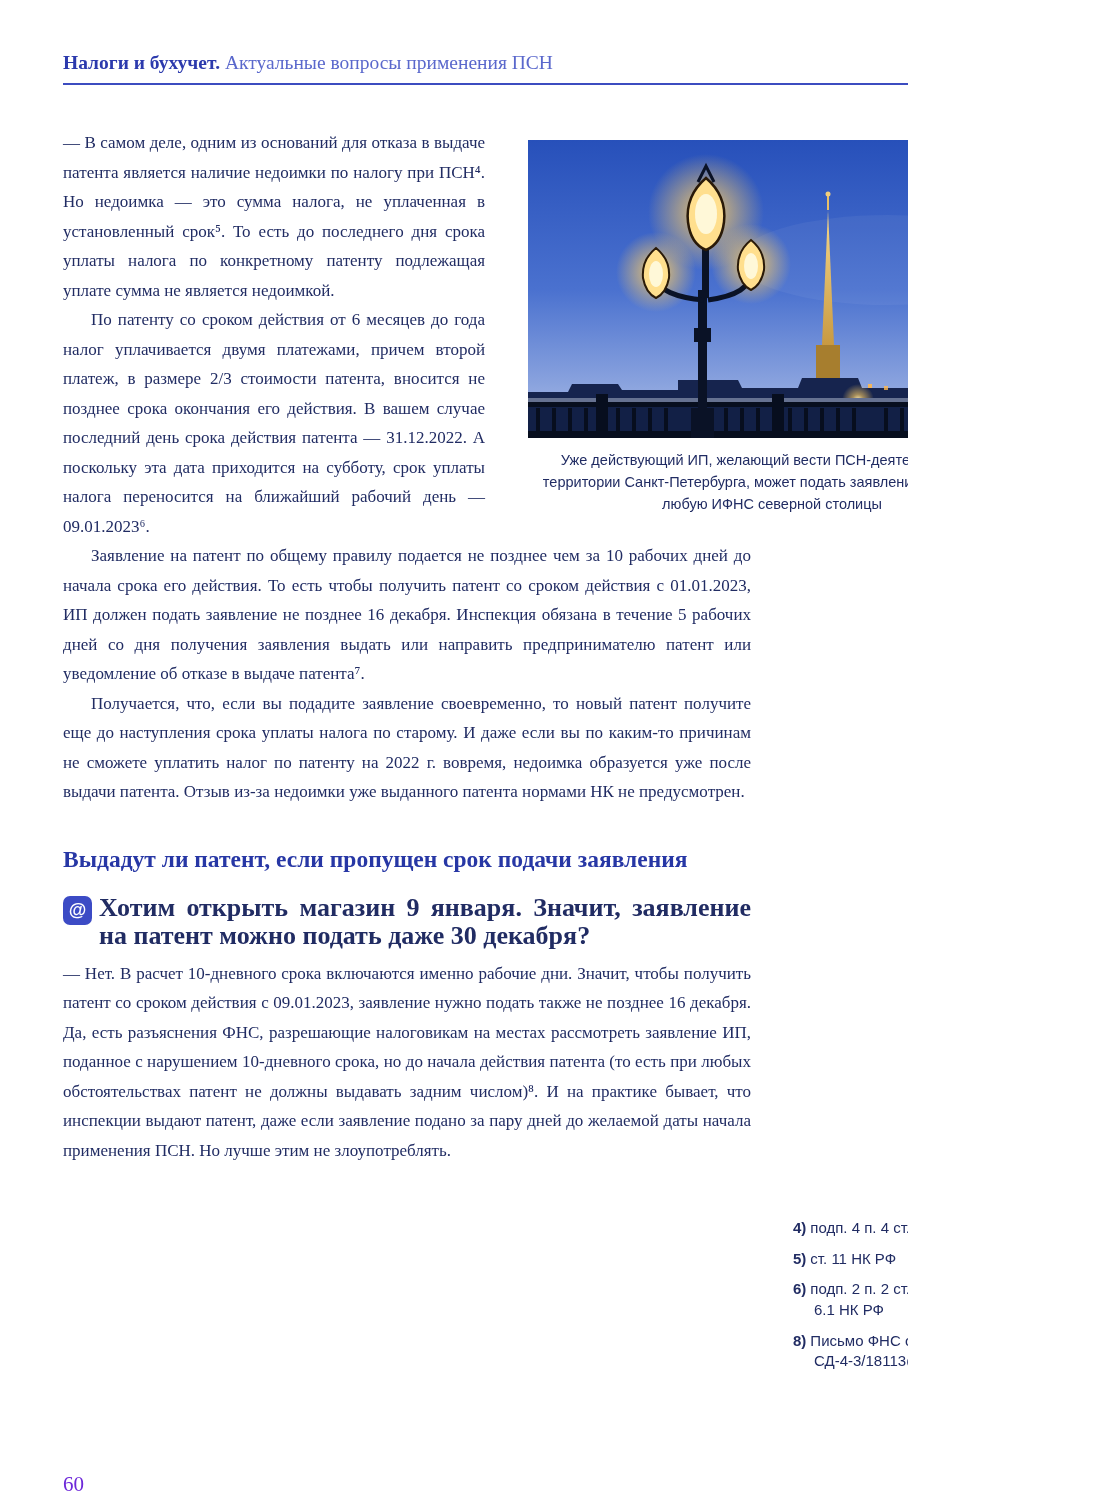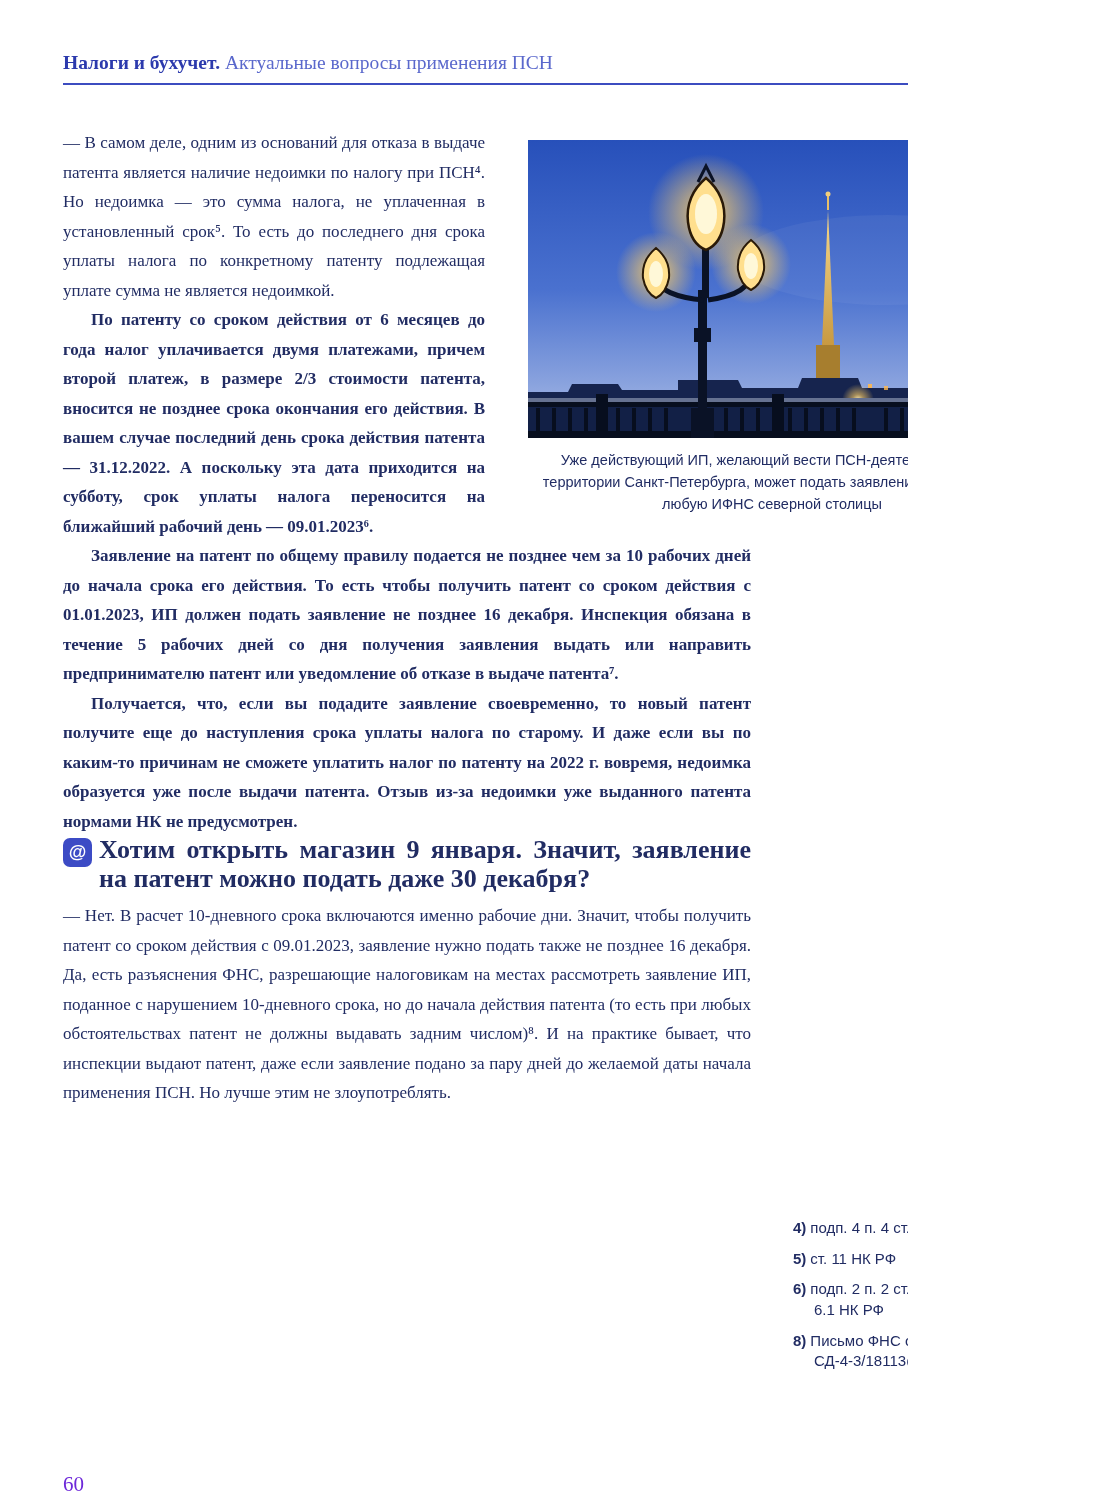--- a/index.html
+++ b/index.html
@@ -27,21 +27,21 @@
     font-size:14.5px; line-height:1.5; color:#212c63;text-align:center;
   }
 
   
   .article { position:absolute; left:63px; top:128px; width:688px; }
   .float-spacer { float:right; width:266px; height:404px; }
   .para {
     font-size:17px; line-height:29.5px; text-align:justify;
     hyphens:auto;
   }
-  .para.indent { text-indent:28px;font-weight:bold; }
+  .para.indent { text-indent:28px; }
 
   .subheading {
     clear:none;
     margin-top:38px; margin-bottom:20px;
     font-size:23.5px; line-height:1.25; font-weight:bold;
     color:#2737a5;
   }
 
   .question-row { position:relative; padding-left:36px; margin-bottom:8px; }
   .q-icon {
@@ -188,20 +188,21 @@
   </figure>
 
   <main class="article">
     <div class="float-spacer"></div>
 
     <p class="para">— В самом деле, одним из оснований для отказа в выдаче патента является наличие недоимки по налогу при ПСН⁴. Но недоимка — это сумма налога, не уплаченная в установленный срок⁵. То есть до последнего дня срока уплаты налога по конкретному патенту подлежащая уплате сумма не является недоимкой.</p>
     <p class="para indent">По патенту со сроком действия от 6 месяцев до года налог уплачивается двумя платежами, причем второй платеж, в размере 2/3 стоимости патента, вносится не позднее срока окончания его действия. В вашем случае последний день срока действия патента — 31.12.2022. А поскольку эта дата приходится на субботу, срок уплаты налога переносится на ближайший рабочий день — 09.01.2023⁶.</p>
     <p class="para indent">Заявление на патент по общему правилу подается не позднее чем за 10 рабочих дней до начала срока его действия. То есть чтобы получить патент со сроком действия с 01.01.2023, ИП должен подать заявление не позднее 16 декабря. Инспекция обязана в течение 5 рабочих дней со дня получения заявления выдать или направить предпринимателю патент или уведомление об отказе в выдаче патента⁷.</p>
     <p class="para indent">Получается, что, если вы подадите заявление своевременно, то новый патент получите еще до наступления срока уплаты налога по старому. И даже если вы по каким-то причинам не сможете уплатить налог по патенту на 2022 г. вовремя, недоимка образуется уже после выдачи патента. Отзыв из-за недоимки уже выданного патента нормами НК не предусмотрен.</p>
 
+    <h2 class="subheading">Выдадут ли патент, если пропущен срок подачи заявления</h2>
 
     <div class="question-row">
       <span class="q-icon">@</span>
       <p class="question">Хотим открыть магазин 9 января. Значит, заявление на патент можно подать даже 30 декабря?</p>
     </div>
 
     <p class="para">— Нет. В расчет 10-дневного срока включаются именно рабочие дни. Значит, чтобы получить патент со сроком действия с 09.01.2023, заявление нужно подать также не позднее 16 декабря. Да, есть разъяснения ФНС, разрешающие налоговикам на местах рассмотреть заявление ИП, поданное с нарушением 10-дневного срока, но до начала действия патента (то есть при любых обстоятельствах патент не должны выдавать задним числом)⁸. И на практике бывает, что инспекции выдают патент, даже если заявление подано за пару дней до желаемой даты начала применения ПСН. Но лучше этим не злоупотреблять.</p>
   </main>
 
   <aside class="footnotes">

